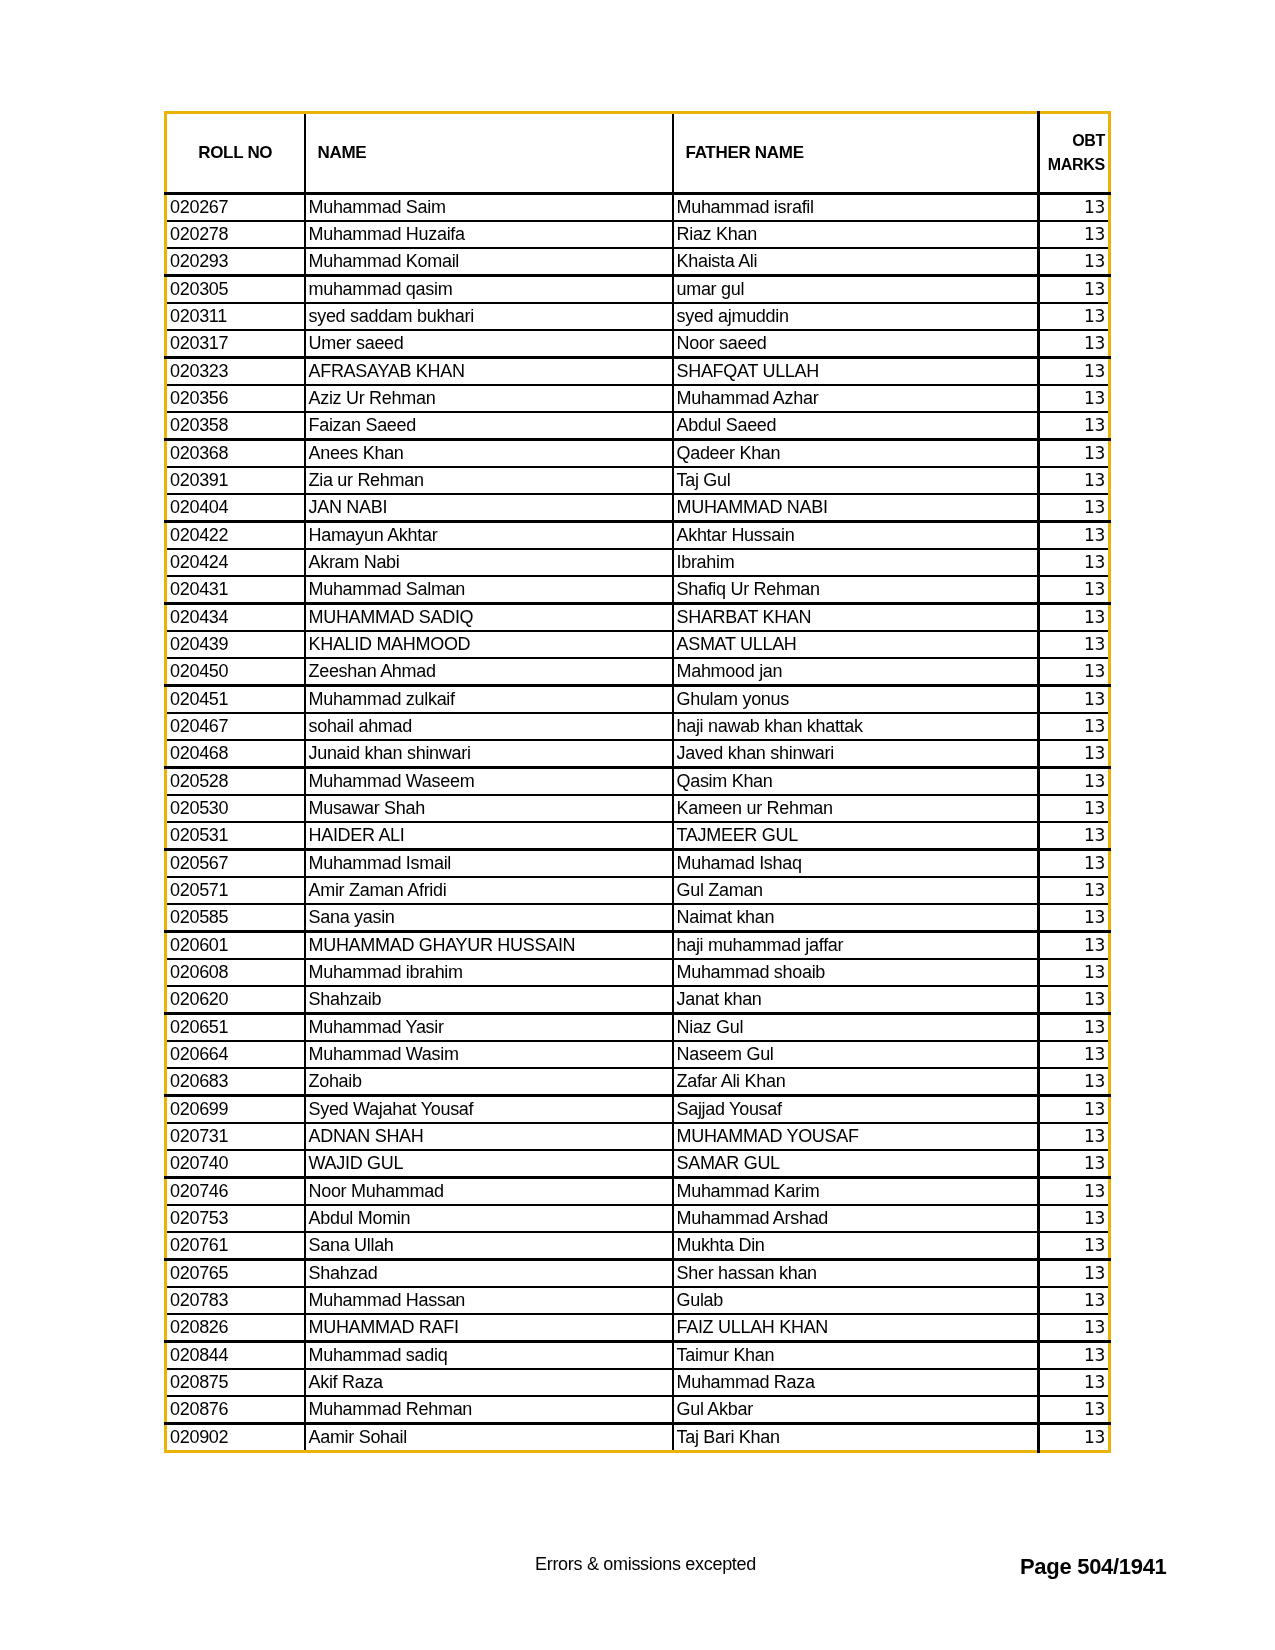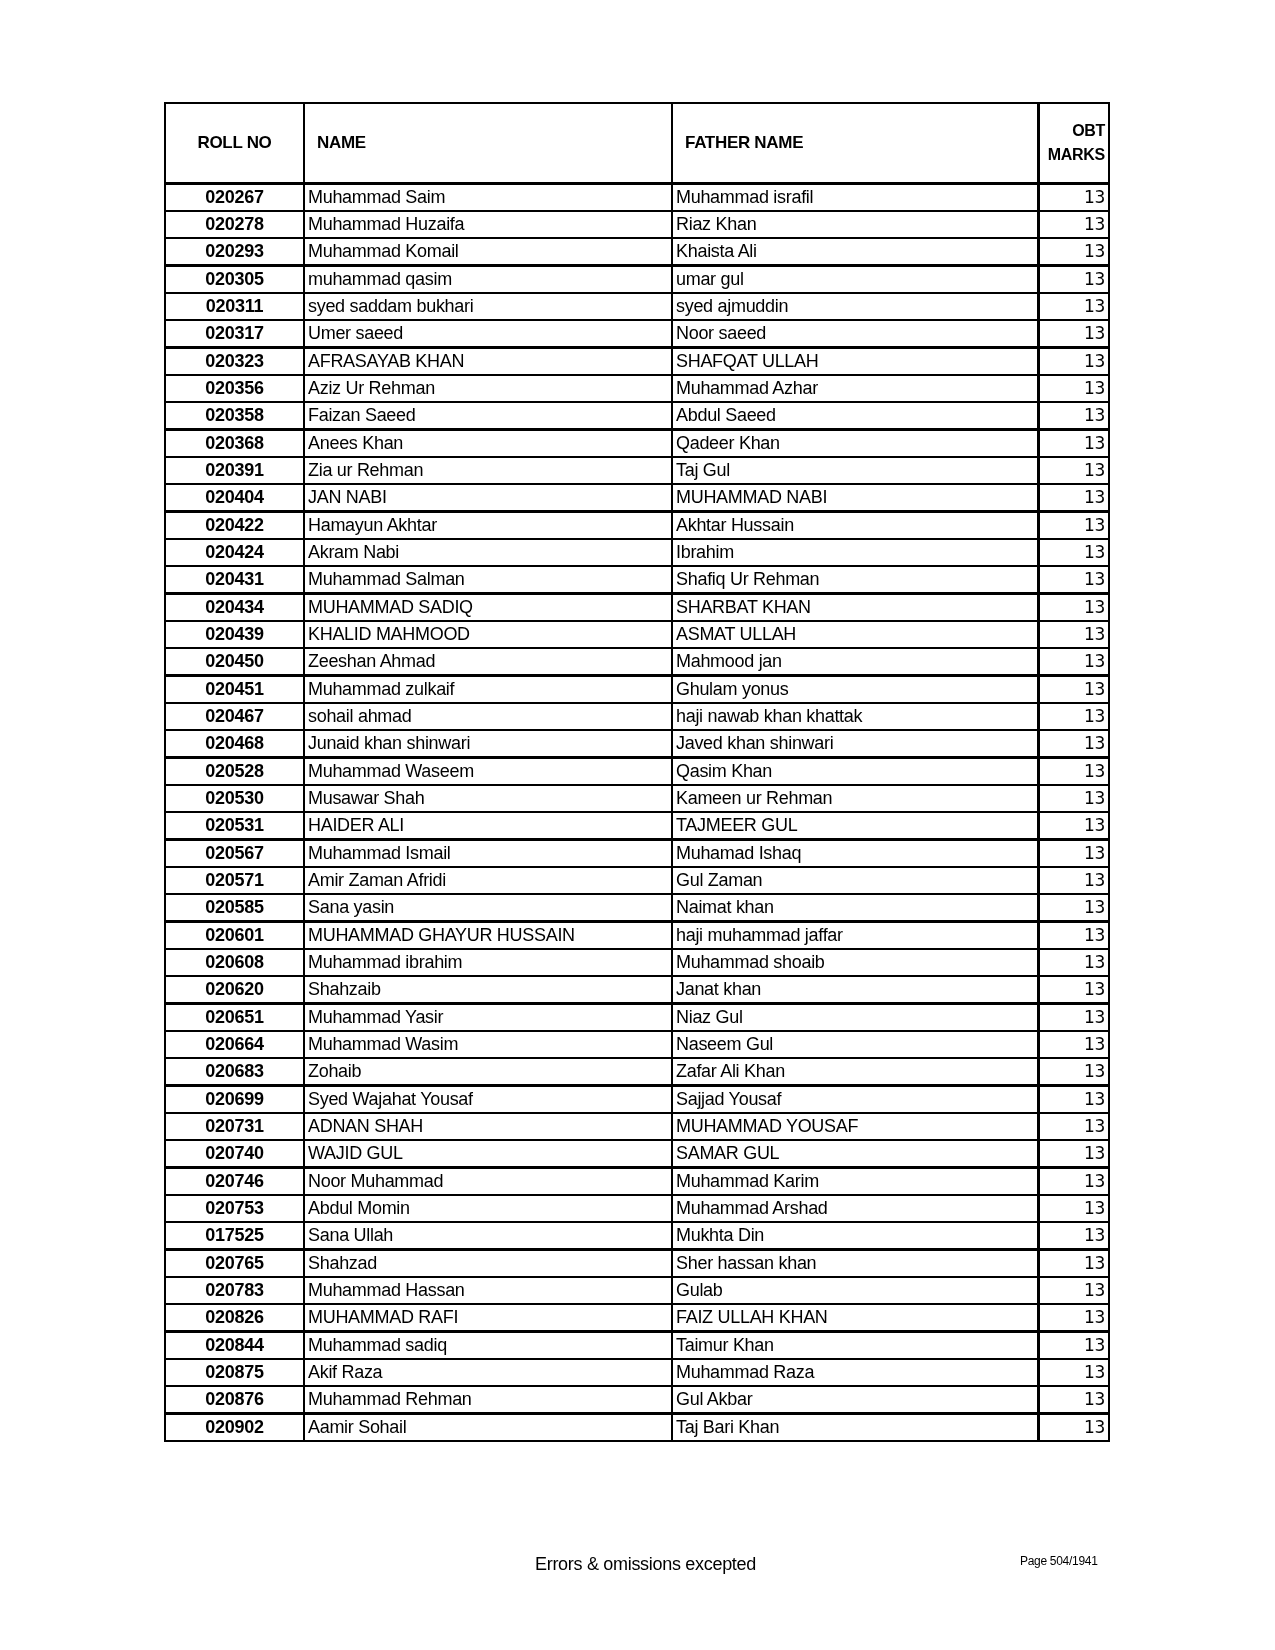--- a/index.html
+++ b/index.html
@@ -11,25 +11,25 @@
     width: 1275px;
     height: 1650px;
     position: relative;
     overflow: hidden;
     font-family: "Liberation Sans", sans-serif;
     color: #000;
   }
   .results-table {
     position: absolute;
     left: 164px;
-    top: 102px;
+    top: 111px;
     width: 944px;
     border-collapse: collapse;
     table-layout: fixed;
-    border: 1px solid #eab308;
+    border: 3px solid #eab308;
   }
   .results-table col.c-roll { width: 139px; }
   .results-table col.c-name { width: 368px; }
   .results-table col.c-father { width: 366px; }
   .results-table col.c-marks { width: 71px; }
 
   .results-table th {
     height: 78px;
     border: 2px solid #000;
     border-bottom: 3px solid #000;
@@ -54,22 +54,22 @@
     border-top-width: 2px;
     font-size: 18px;
     letter-spacing: -0.3px;
     padding: 0 3px;
     white-space: nowrap;
     overflow: hidden;
     line-height: 23px;
   }
   .results-table tr:nth-child(3n) td { border-bottom-width: 3px; }
   .results-table td.roll {
-    text-align: center;
-    font-weight: bold;
+    text-align: left;
+    font-weight: normal;
   }
   .results-table td.name, .results-table td.father { text-align: left; }
   .results-table td.marks {
     text-align: right;
     font-family: "DejaVu Sans", sans-serif;
     font-size: 17px;
     border-left-width: 3px;
   }
   .results-table th.h-marks { border-left-width: 3px; }
 
@@ -78,22 +78,23 @@
     left: 535px;
     top: 1554px;
     font-weight: normal;
     font-size: 18px;
     letter-spacing: -0.3px;
   }
   .page-number {
     position: absolute;
     left: 1020px;
     top: 1554px;
-    font-size: 12px;
+    font-size: 22px;
     letter-spacing: -0.3px;
+    font-weight: bold;
   }
 </style>
 </head>
 <body>
 
 <table class="results-table">
   <colgroup>
     <col class="c-roll">
       <col class="c-name">
       <col class="c-father">
@@ -333,21 +334,21 @@
         <td class="father">Muhammad Karim</td>
         <td class="marks">13</td>
       </tr>
       <tr>
         <td class="roll">020753</td>
         <td class="name">Abdul Momin</td>
         <td class="father">Muhammad Arshad</td>
         <td class="marks">13</td>
       </tr>
       <tr>
-        <td class="roll">017525</td>
+        <td class="roll">020761</td>
         <td class="name">Sana Ullah</td>
         <td class="father">Mukhta Din</td>
         <td class="marks">13</td>
       </tr>
       <tr>
         <td class="roll">020765</td>
         <td class="name">Shahzad</td>
         <td class="father">Sher hassan khan</td>
         <td class="marks">13</td>
       </tr>

